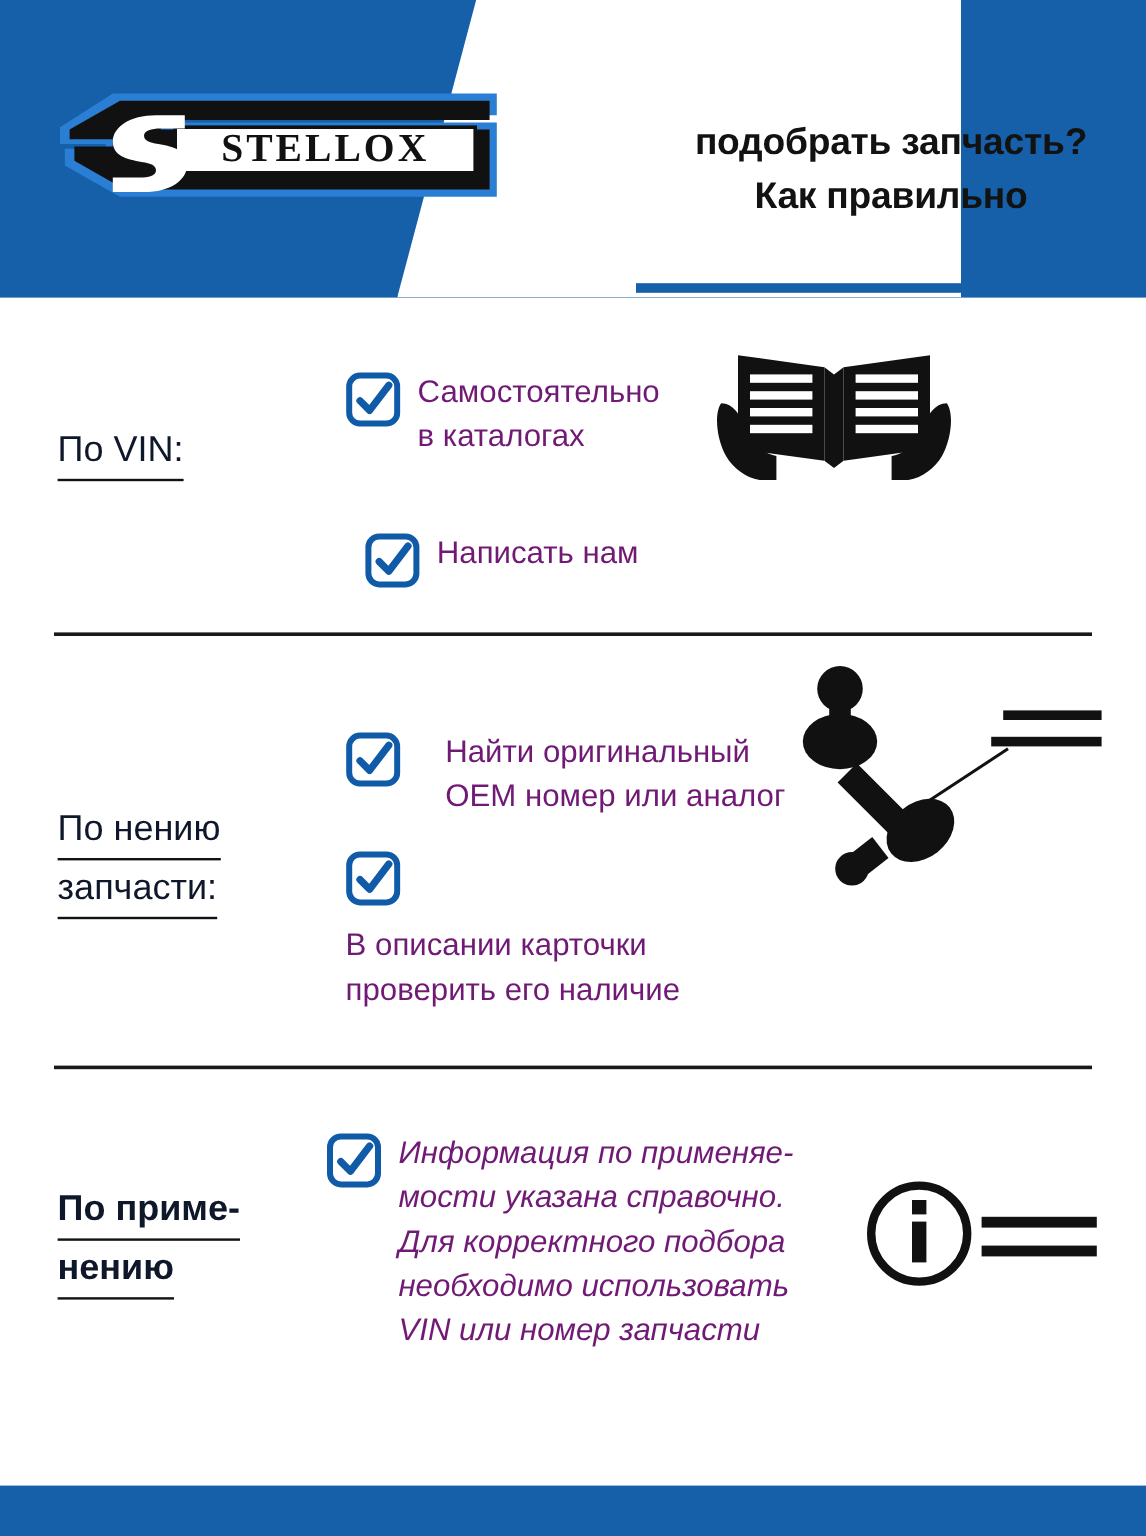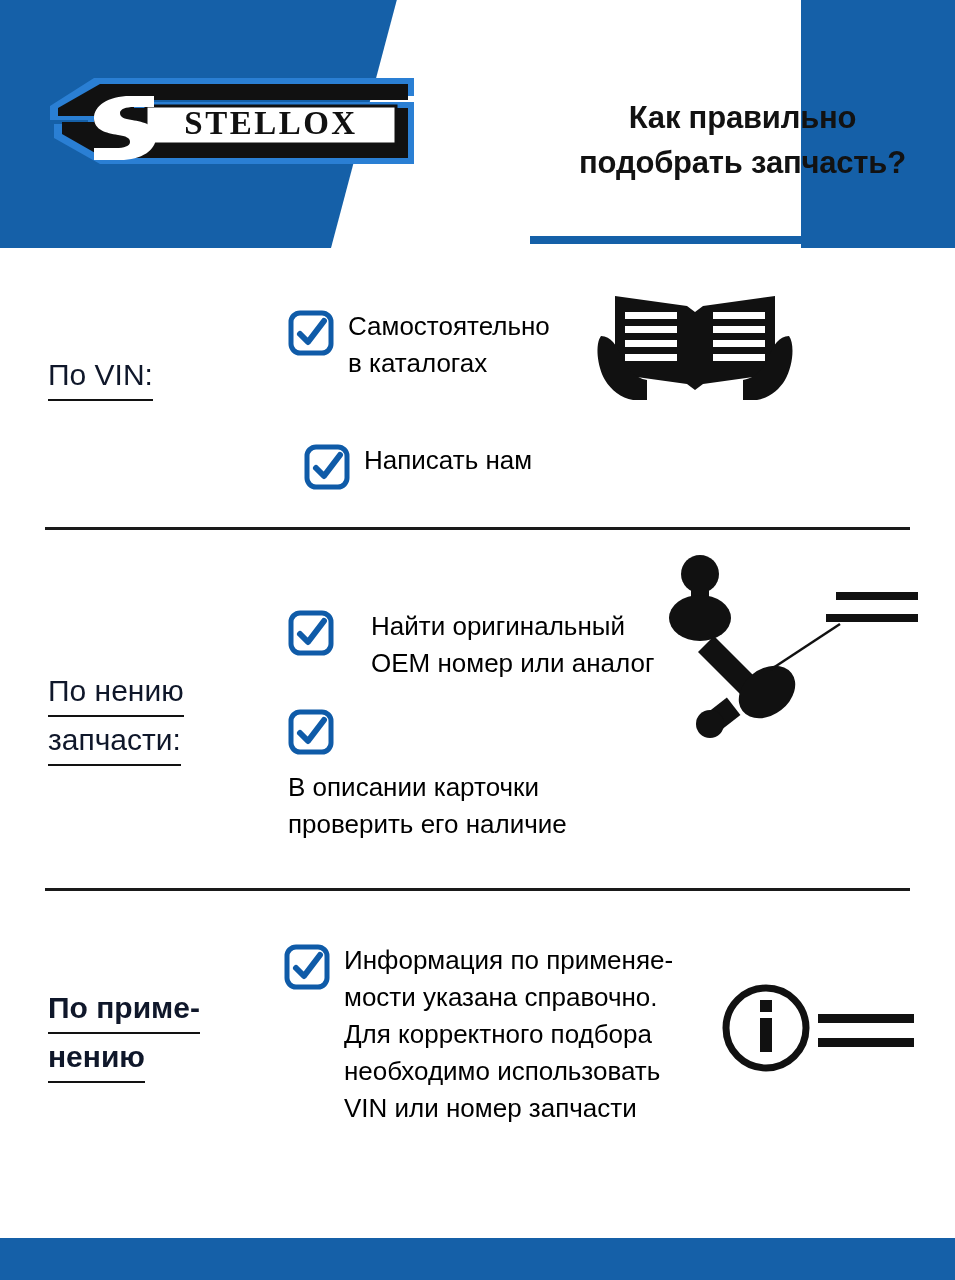--- a/index.html
+++ b/index.html
@@ -107,21 +107,21 @@
     gap: 14px;
   }
   .check {
     flex: 0 0 auto;
     width: 46px;
     height: 46px;
     margin-top: 2px;
   }
   .check svg { display:block; }
   .bullet-text {
-    color: #000000;
+    color: #701a75;
     font-size: 26px;
     line-height: 1.42;
     max-width: 380px;
   }
 
   
   .illu { position: absolute; }
 
   
   .footer {
@@ -152,22 +152,22 @@
 
         <rect x="104" y="34" width="250" height="38" fill="#ffffff"></rect>
         <rect x="104" y="34" width="250" height="38" fill="none" stroke="#111111" stroke-width="3"></rect>
 
         <path d="M88 24 C66 24 52 34 52 46 C52 58 64 61 76 63 C84 64 88 66 88 70 C88 74 82 76 74 76 L52 76 L52 88 L78 88 C100 88 114 78 114 65 C114 53 102 50 90 48 C82 47 78 45 78 41 C78 37 84 35 92 35 L112 35 L112 24 Z" fill="#ffffff"></path>
         <text x="229" y="62" text-anchor="middle" font-family="'Liberation Serif', serif" font-size="33" font-weight="bold" letter-spacing="2.5" fill="#111111">STELLOX</text>
       </svg>
     </div>
 
     <div class="header-title">
+      <div>подобрать запчасть?</div>
       <div>Как правильно</div>
-      <div>подобрать запчасть?</div>
     </div>
   </div>
 
   <div class="section">
 
     <div class="sec-label" style="left:48px; top:352px;">
       <span class="u">По VIN:</span>
     </div>
 
     <div class="bullet" style="left:288px; top:308px;">
@@ -288,21 +288,21 @@
     <div class="divider" style="top:888px;"></div>
   </div>
 
   <div class="section">
 
     <div class="sec-label" style="left:48px; top:985px;font-weight:bold;">
       <span class="u">По приме-</span><br>
       <span class="u">нению</span><br>
     </div>
 
-    <div class="bullet" style="left:284px; top:942px;">
+    <div class="bullet" style="left:272px; top:942px;font-style:italic;">
       <span class="check">
         <svg width="46" height="46" viewBox="0 0 46 46" xmlns="http://www.w3.org/2000/svg">
           <rect x="3" y="3" width="40" height="40" rx="9" fill="#ffffff" stroke="#0f5ba8" stroke-width="5"></rect>
           <path d="M12 24 L20 32 L36 11" fill="none" stroke="#0f5ba8" stroke-width="6" stroke-linecap="round" stroke-linejoin="round"></path>
         </svg>
       </span>
       <span class="bullet-text" style="max-width:400px;">
         <span>Информация по применяе-</span><br>
         <span>мости указана справочно.</span><br>
         <span>Для корректного подбора</span><br>

